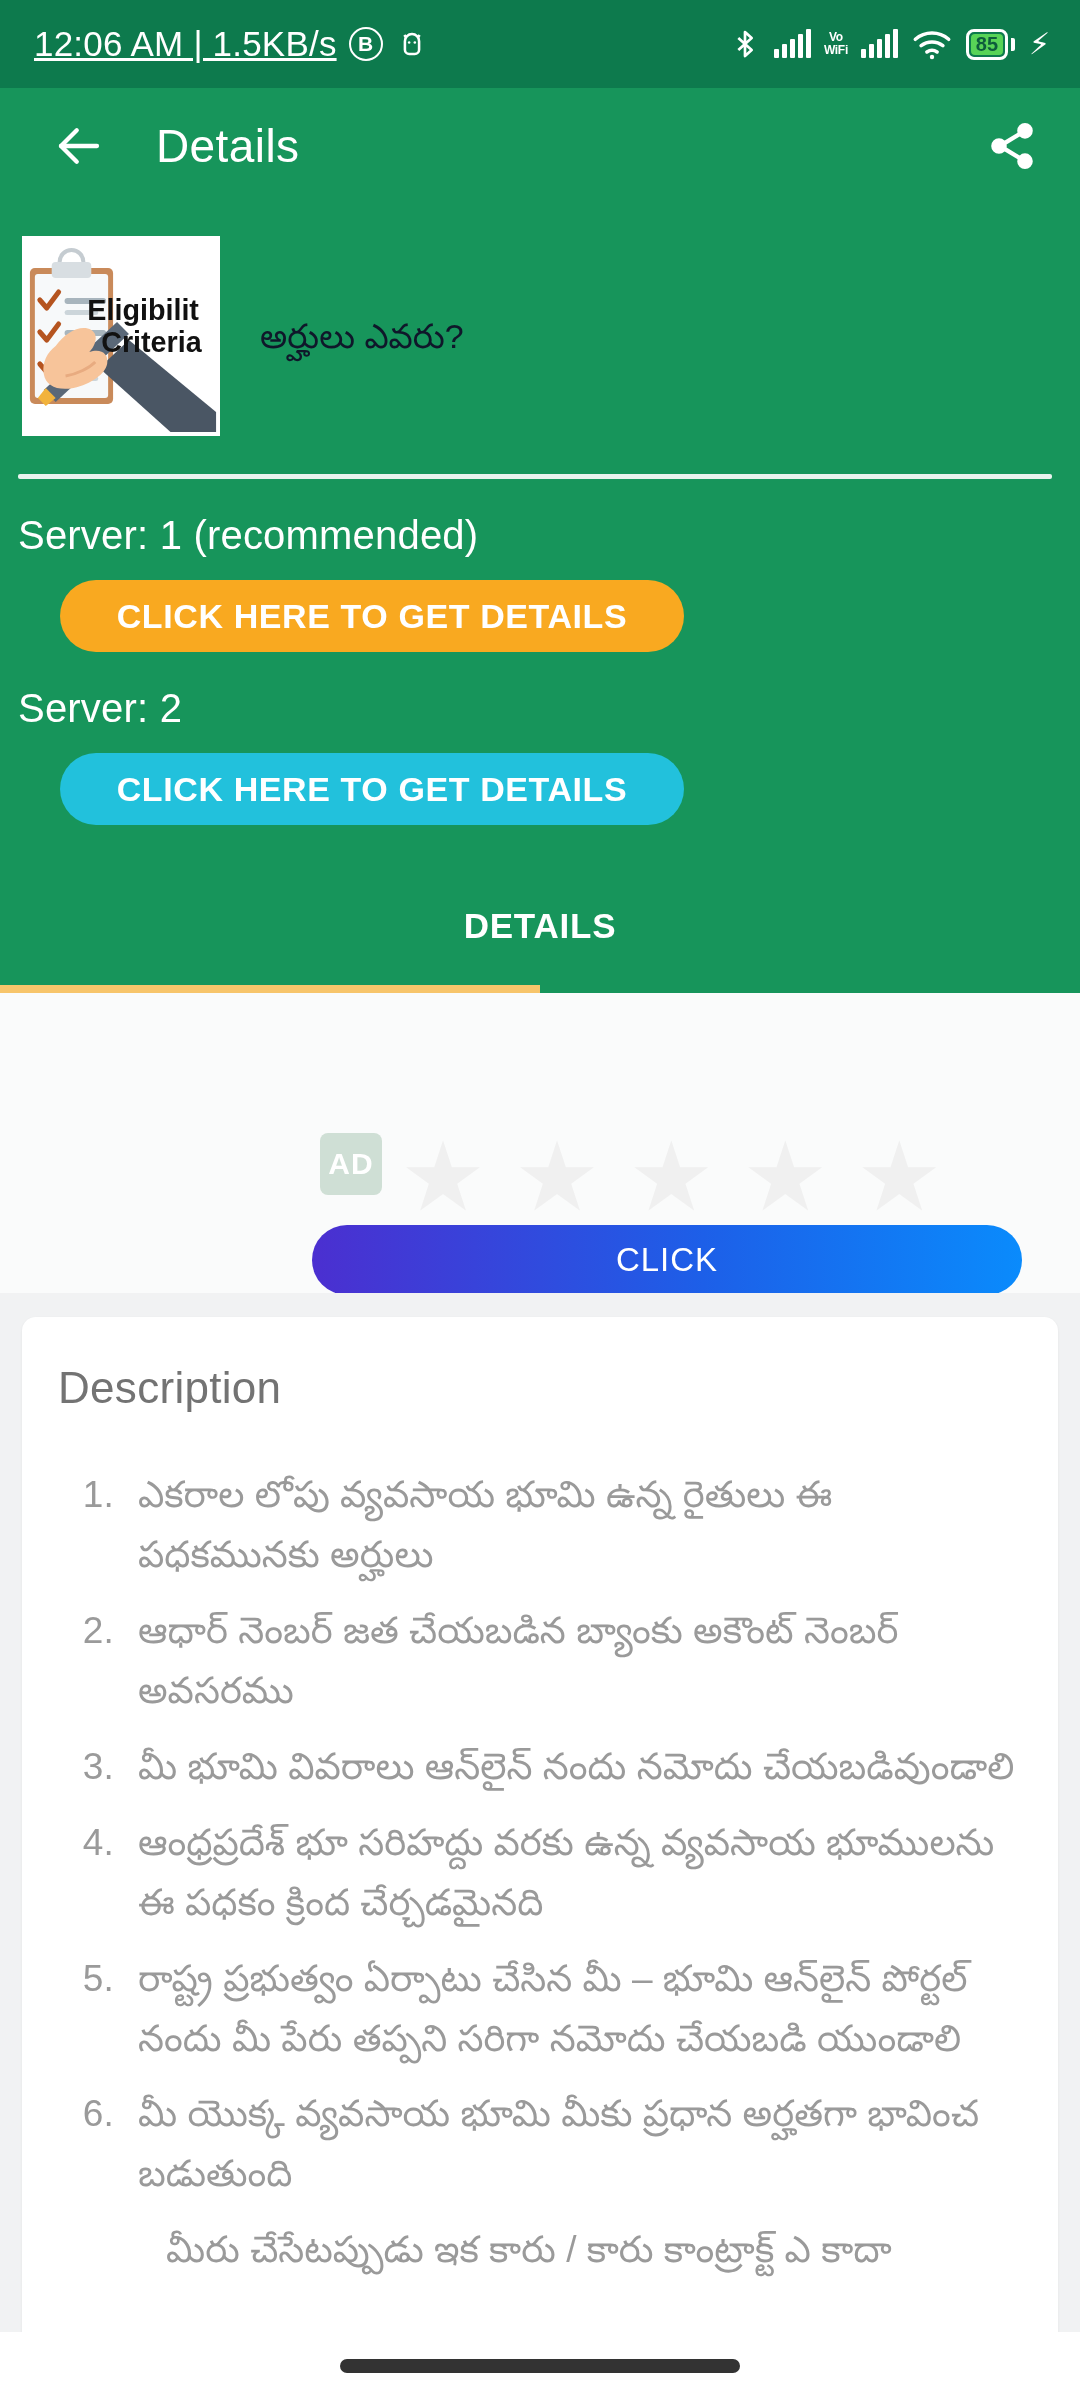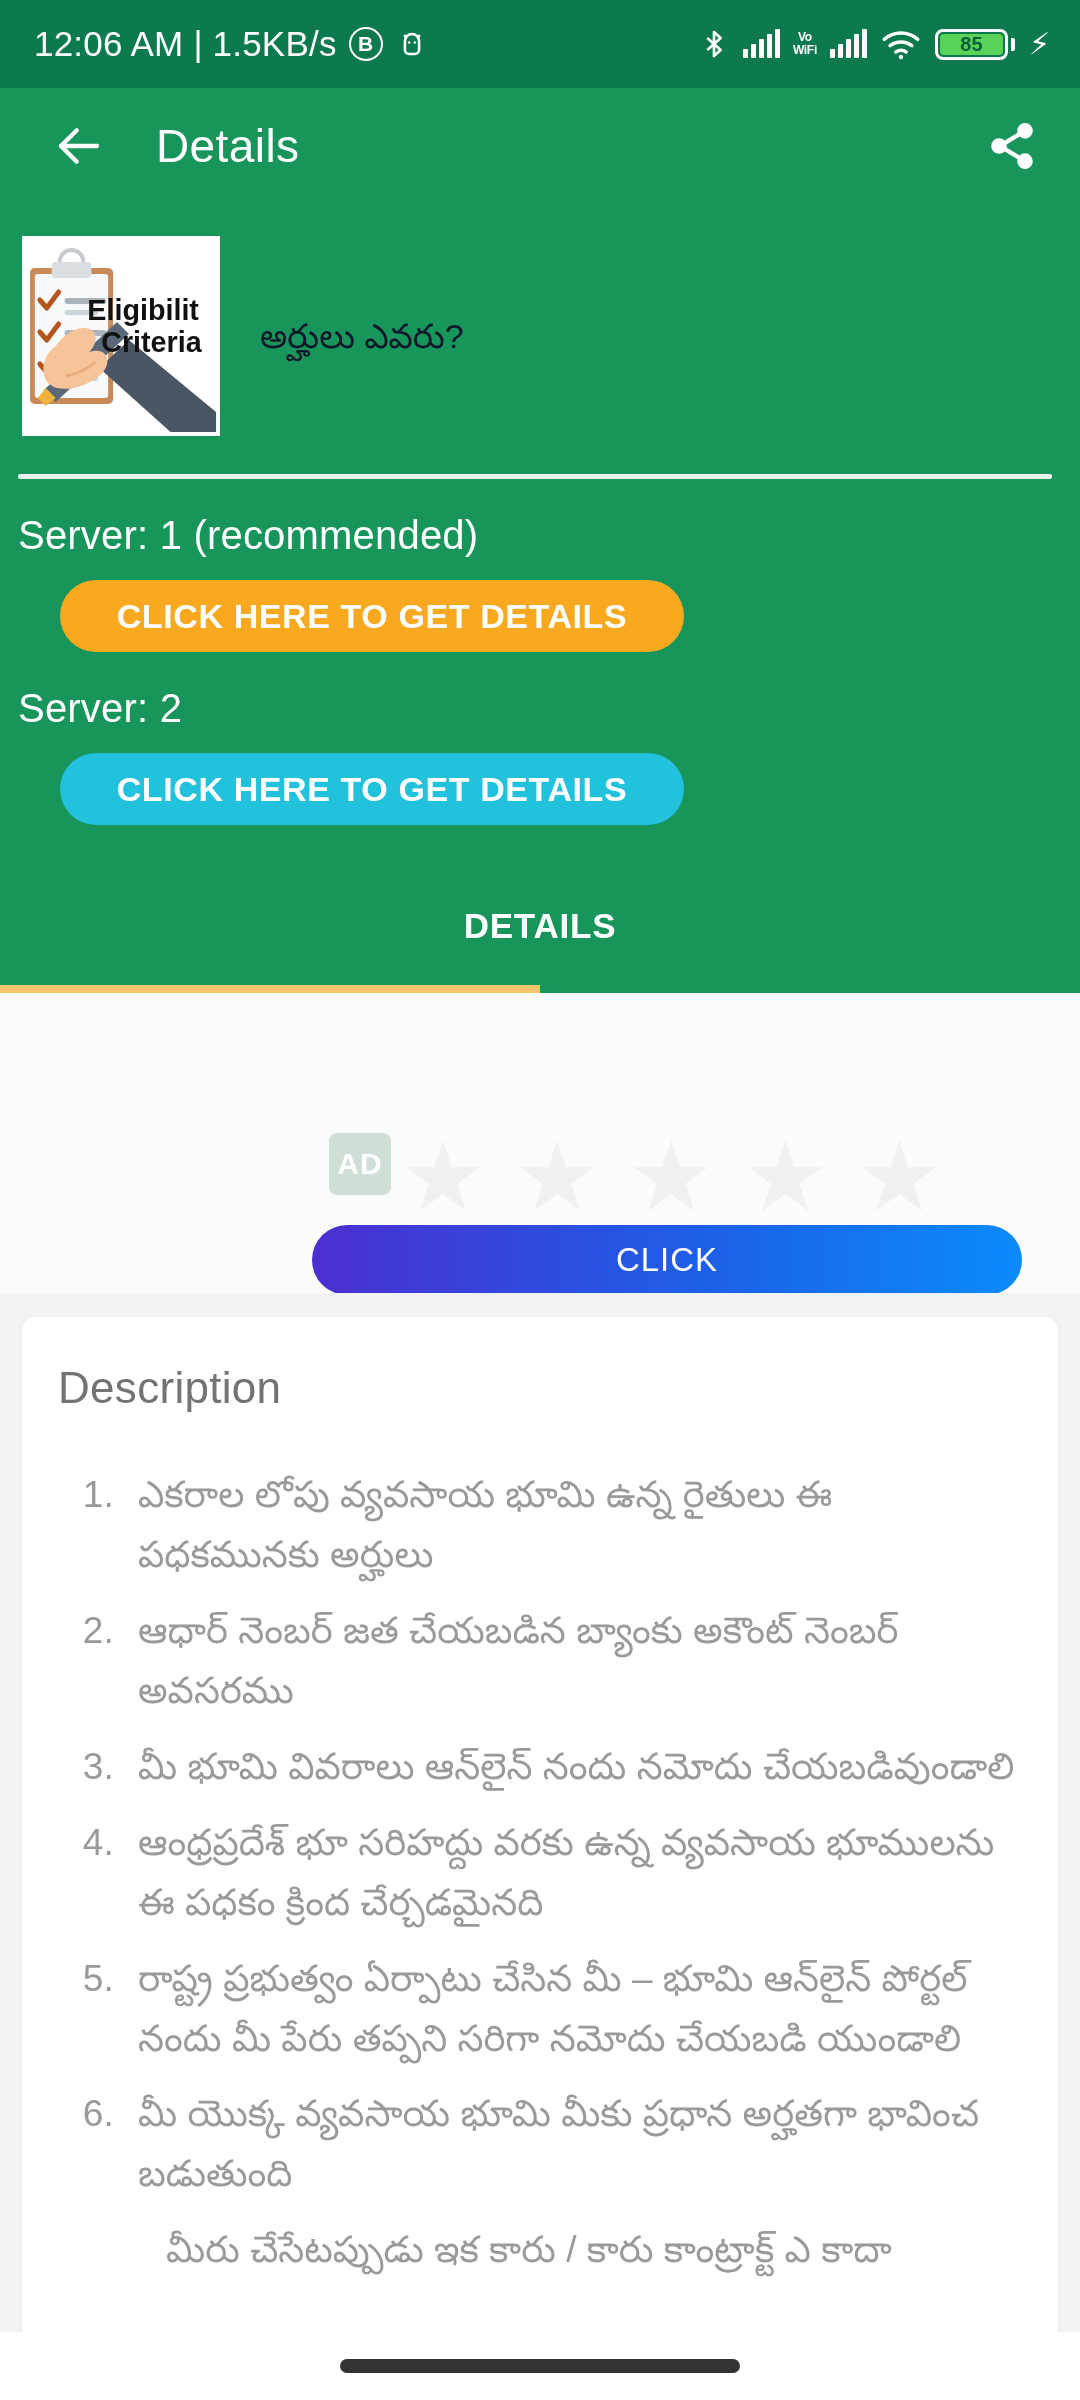--- a/index.html
+++ b/index.html
@@ -11,42 +11,42 @@
     -webkit-font-smoothing:antialiased;
   }
   .phone{position:relative;width:1080px;height:2400px;overflow:hidden;background:#ffffff;}
 
   
   .statusbar{
     height:88px;background:#0d7a4d;display:flex;align-items:center;
     padding:0 30px 0 34px;color:#ffffff;
   }
   .sb-left{display:flex;align-items:center;gap:12px;flex:0 0 auto;}
-  .sb-clock{font-size:35px;letter-spacing:.2px;white-space:nowrap;font-weight:400;}
+  .sb-clock{font-size:35px;letter-spacing:.2px;white-space:nowrap;font-weight:400;text-decoration:underline;}
   .sb-badge-b{
     width:34px;height:34px;border:2.5px solid #fff;border-radius:50%;
     display:flex;align-items:center;justify-content:center;font-size:21px;font-weight:700;
   }
   .sb-bug{width:34px;height:34px;position:relative;}
   .sb-spacer{flex:1 1 auto;}
   .sb-right{display:flex;align-items:center;gap:13px;flex:0 0 auto;}
   .ic{display:block;}
   .bars{display:flex;align-items:flex-end;gap:3px;height:28px;}
   .bars i{display:block;width:5px;background:#fff;border-radius:1px;}
   .bars i:nth-child(1){height:9px;}
   .bars i:nth-child(2){height:14px;}
   .bars i:nth-child(3){height:19px;}
   .bars i:nth-child(4){height:24px;}
   .bars i:nth-child(5){height:29px;}
   .vowifi{font-size:12px;line-height:13px;text-align:center;font-weight:700;letter-spacing:-.3px;}
   .battery{
     display:flex;align-items:center;gap:3px;
   }
   .batt-body{
-    width:73px;height:31px;border:3px solid #ffffff;border-radius:8px;
+    width:42px;height:31px;border:3px solid #ffffff;border-radius:8px;
     display:flex;align-items:center;justify-content:center;position:relative;padding:2px;
   }
   .batt-fill{
     position:absolute;left:2px;top:2px;bottom:2px;width:calc(100% - 4px);
     background:#58d357;border-radius:4px;
   }
   .batt-num{position:relative;font-size:20px;font-weight:700;color:#0d5d3c;z-index:2;line-height:1;}
   .batt-tip{width:4px;height:13px;background:#fff;border-radius:0 2px 2px 0;}
   .bolt{font-size:30px;line-height:1;margin-left:1px;}
 
@@ -98,21 +98,21 @@
   .tab-underline span{flex:1;display:block;}
   .tab-underline .on{background:#f7c56b;}
   .tab-underline .off{background:#17955b;}
 
   
   .content{background:#f1f2f3;}
   .ad-block{
     background:#fafbfb;height:300px;position:relative;overflow:hidden;
   }
   .ad-badge{
-    position:absolute;left:329px;top:140px;width:62px;height:62px;background:#cfdfd5;
+    position:absolute;left:320px;top:140px;width:62px;height:62px;background:#cfdfd5;
     border-radius:8px;display:flex;align-items:center;justify-content:center;
     color:#ffffff;font-size:30px;font-weight:700;letter-spacing:1px;
   }
   .ad-stars{
     position:absolute;left:400px;top:136px;display:flex;gap:28px;
   }
   .ad-stars span{font-size:96px;line-height:96px;color:#f0f0f0;}
   .ad-click{
     position:absolute;left:312px;top:232px;width:710px;height:70px;border-radius:35px;border:none;
     background:linear-gradient(90deg,#4b2fd0 0%,#1d5fe8 55%,#0a8bfc 100%);

